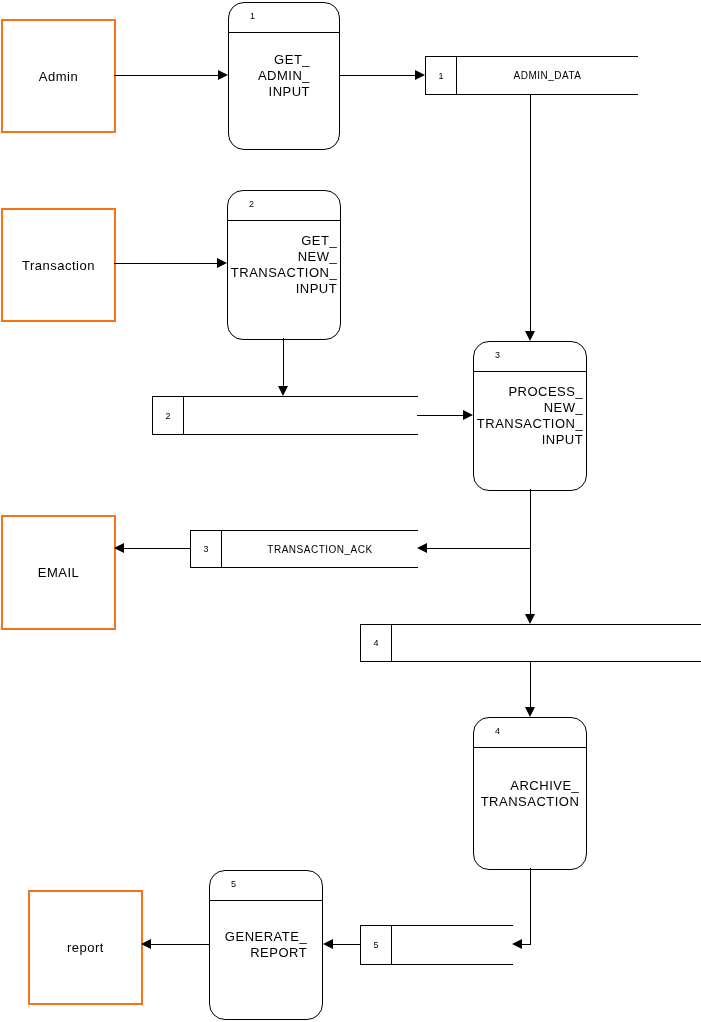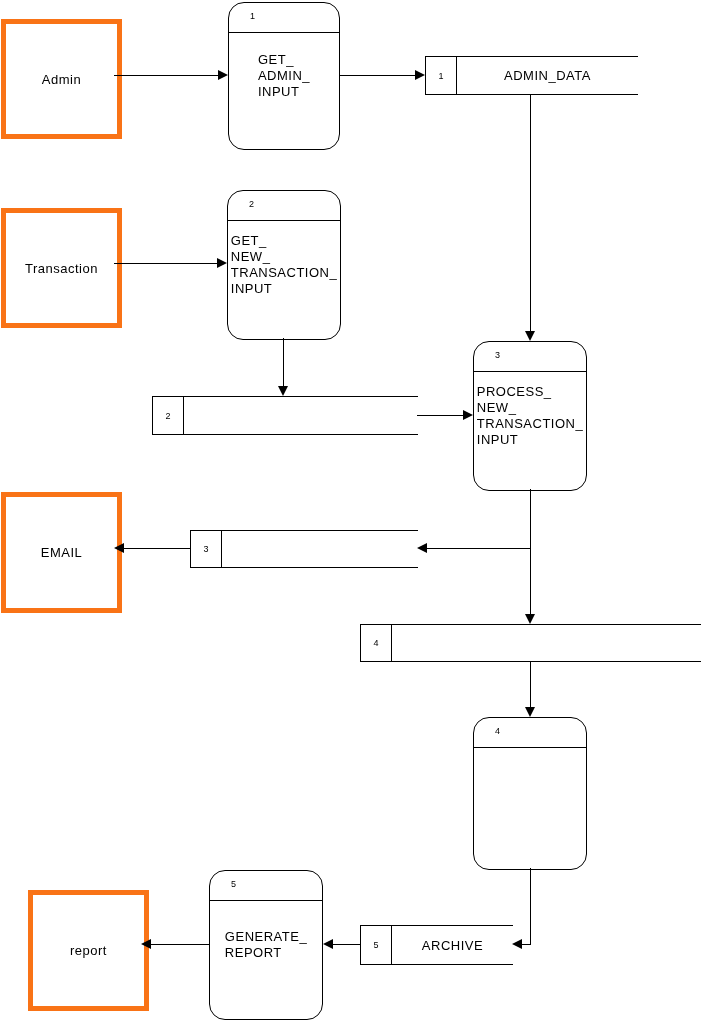--- a/index.html
+++ b/index.html
@@ -9,21 +9,21 @@
     height: 1022px;
     background: #ffffff;
     font-family: "Liberation Sans", "DejaVu Sans", sans-serif;
     color: #000000;
     overflow: hidden;
   }
 
   
   .entity {
     position: absolute;
-    border: 5px solid #f97316;
+    border: 2px solid #f97316;
     background: #fff;
     display: flex;
     align-items: center;
     justify-content: center;
     font-size: 13px;
     letter-spacing: 0.5px;
   }
 
   
   .process {
@@ -42,21 +42,21 @@
     border-bottom: 1px solid #000;
   }
   .process .pnum {
     position: absolute;
     top: 9px;
     left: 21px;
     font-size: 9px;
     line-height: 9px;
   }
   .process .pbody {
-    text-align: left;
+    text-align: right;
     font-size: 13px;
     line-height: 16px;
     letter-spacing: 0.5px;
     white-space: nowrap;
   }
 
   
   .store {
     position: absolute;
     border-top: 1px solid #000;
@@ -73,21 +73,21 @@
     align-items: center;
     justify-content: center;
     font-size: 9px;
     flex: 0 0 auto;
   }
   .store .slabel {
     flex: 1 1 auto;
     display: flex;
     align-items: center;
     justify-content: center;
-    font-size: 13px;
+    font-size: 10px;
     letter-spacing: 0.5px;
     white-space: nowrap;
   }
 
   
   .hl { position: absolute; height: 1px; background: #000; }
   .vl { position: absolute; width: 1px; background: #000; }
   .ar { position: absolute; width: 0; height: 0; }
   .ar-r { border-top: 5px solid transparent; border-bottom: 5px solid transparent; border-left: 10px solid #000; }
   .ar-l { border-top: 5px solid transparent; border-bottom: 5px solid transparent; border-right: 10px solid #000; }
@@ -99,21 +99,21 @@
 <div id="canvas">
 
   <div class="entity" style="left:1px; top:19px; width:111px; height:110px;">
     <span>Admin</span>
   </div>
 
   <div class="entity" style="left:1px; top:208px; width:111px; height:110px;">
     <span>Transaction</span>
   </div>
 
-  <div class="entity" style="left:1px; top:492px; width:111px; height:111px;">
+  <div class="entity" style="left:1px; top:515px; width:111px; height:111px;">
     <span>EMAIL</span>
   </div>
 
   <div class="entity" style="left:28px; top:890px; width:111px; height:111px;">
     <span>report</span>
   </div>
 
   <div class="process" style="left:228px; top:2px; width:110px; height:146px;">
     <div class="hdr"></div>
     <div class="pnum">1</div>
@@ -142,20 +142,24 @@
       <div>PROCESS_</div>
       <div>NEW_</div>
       <div>TRANSACTION_</div>
       <div>INPUT</div>
     </div>
   </div>
 
   <div class="process" style="left:473px; top:717px; width:112px; height:151px;">
     <div class="hdr"></div>
     <div class="pnum">4</div>
+    <div class="pbody">
+      <div>ARCHIVE_</div>
+      <div>TRANSACTION</div>
+    </div>
   </div>
 
   <div class="process" style="left:209px; top:870px; width:112px; height:148px;">
     <div class="hdr"></div>
     <div class="pnum">5</div>
     <div class="pbody">
       <div>GENERATE_</div>
       <div>REPORT</div>
     </div>
   </div>
@@ -164,29 +168,29 @@
     <div class="snum">1</div>
     <div class="slabel">ADMIN_DATA</div>
   </div>
 
   <div class="store" style="left:152px; top:396px; width:265px; height:37px;">
     <div class="snum">2</div>
   </div>
 
   <div class="store" style="left:190px; top:530px; width:227px; height:36px;">
     <div class="snum">3</div>
+    <div class="slabel">TRANSACTION_ACK</div>
   </div>
 
   <div class="store" style="left:360px; top:624px; width:341px; height:36px;">
     <div class="snum">4</div>
   </div>
 
   <div class="store" style="left:360px; top:925px; width:152px; height:38px;">
     <div class="snum">5</div>
-    <div class="slabel">ARCHIVE</div>
   </div>
 
   <div class="hl" style="left:114px; top:75px; width:104px;"></div>
   <div class="ar ar-r" style="left:218px; top:70px;"></div>
 
   <div class="hl" style="left:340px; top:75px; width:75px;"></div>
   <div class="ar ar-r" style="left:415px; top:70px;"></div>
 
   <div class="vl" style="left:530px; top:95px; height:236px;"></div>
   <div class="ar ar-d" style="left:525px; top:331px;"></div>

